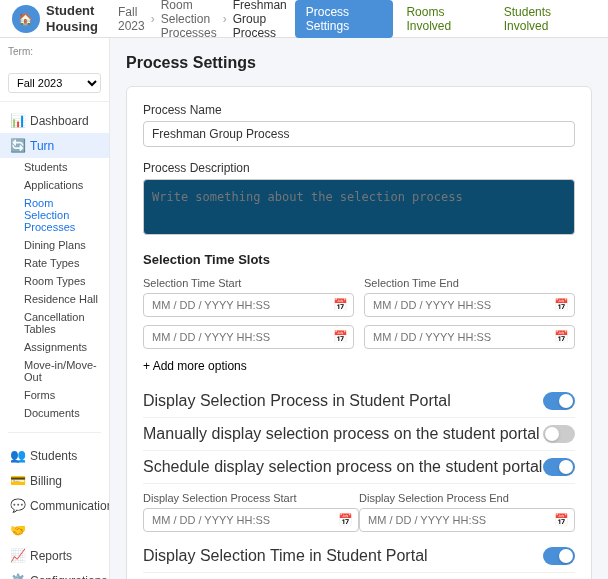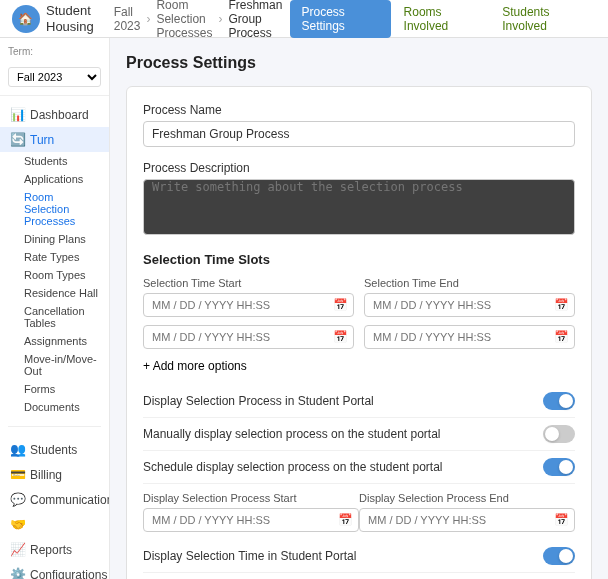--- a/index.html
+++ b/index.html
@@ -2,69 +2,69 @@
 <html><head>
   <meta charset="utf-8">
   <style>
     * { box-sizing: border-box; margin: 0; padding: 0; }
     body { font-family: -apple-system, BlinkMacSystemFont, 'Segoe UI', sans-serif; font-size: 13px; background: #f5f6fa; color: #333; display: flex; flex-direction: column; height: 579px; overflow: hidden; }
 
     
     .top-nav { background: #fff; border-bottom: 1px solid #e0e0e0; display: flex; align-items: center; padding: 0 12px; height: 38px; flex-shrink: 0; gap: 8px; }
     .brand { display: flex; align-items: center; gap: 6px; margin-right: 12px; }
     .brand-icon { width: 28px; height: 28px; background: #4a90d9; border-radius: 50%; display: flex; align-items: center; justify-content: center; color: #fff; font-size: 12px; }
-    .brand-name { font-size: 13px; font-weight: 400; line-height: 1.2; }
+    .brand-name { font-size: 13px; font-weight: 700; line-height: 1.2; }
     .breadcrumb { display: flex; align-items: center; gap: 6px; font-size: 12px; color: #666; flex: 1; }
     .breadcrumb span { color: #666; }
     .breadcrumb .sep { color: #aaa; }
     .breadcrumb .current { color: #333; font-weight: 500; }
     .nav-tabs { display: flex; gap: 2px; }
     .nav-tab { padding: 4px 10px; font-size: 12px; border-radius: 4px; cursor: pointer; color: #4d7c0f; border: 1px solid transparent; }
     .nav-tab.active { background: #4a90d9; color: #fff; }
 
     
     .main-layout { display: flex; flex: 1; overflow: hidden; }
 
     
     .sidebar { width: 110px; background: #fff; border-right: 1px solid #e8e8e8; display: flex; flex-direction: column; overflow-y: auto; flex-shrink: 0; }
     .term-select { padding: 8px 8px; border-bottom: 1px solid #eee; }
-    .term-select label { font-size: 10px; color: #888; display: block; margin-bottom: 10px; }
+    .term-select label { font-size: 10px; color: #888; display: block; margin-bottom: 16px; }
     .term-select select { width: 100%; font-size: 11px; border: 1px solid #ddd; border-radius: 3px; padding: 2px 4px; background: #fff; }
     .sidebar-section { padding: 6px 0; }
     .sidebar-item { display: flex; align-items: center; gap: 6px; padding: 5px 10px; font-size: 12px; color: #444; cursor: pointer; }
     .sidebar-item.active { background: #e8f0fe; color: #1a73e8; }
     .sidebar-item .icon { width: 14px; text-align: center; font-size: 13px; flex-shrink: 0; }
     .sidebar-submenu { padding-left: 16px; }
     .sidebar-submenu .sidebar-item { font-size: 11px; padding: 3px 8px; }
     .sidebar-submenu .sidebar-item.active-sub { color: #1a73e8; font-weight: 500; }
     .sidebar-divider { border: none; border-top: 1px solid #eee; margin: 4px 8px; }
 
     
     .content { flex: 1; overflow-y: auto; padding: 16px; }
     .page-title { font-size: 16px; font-weight: 600; margin-bottom: 14px; color: #222; }
 
     .form-section { background: #fff; border: 1px solid #e0e0e0; border-radius: 6px; padding: 16px; margin-bottom: 0; }
     .form-group { margin-bottom: 14px; }
     .form-label { font-size: 12px; font-weight: 500; color: #333; margin-bottom: 4px; display: block; }
     .form-input { width: 100%; border: 1px solid #ccc; border-radius: 4px; padding: 5px 8px; font-size: 12px; color: #333; background: #fff; outline: none; }
-    .form-textarea { width: 100%; border: 1px solid #ccc; border-radius: 4px; padding: 0 8px; font-size: 12px; color: #aaa; background: #404040; resize: none; height: 56px; outline: none; }
+    .form-textarea { width: 100%; border: 1px solid #ccc; border-radius: 4px; padding: 10px 8px; font-size: 12px; color: #aaa; background: #0c4a6e; resize: none; height: 56px; outline: none; }
 
     .section-heading { font-size: 13px; font-weight: 600; margin-bottom: 10px; margin-top: 4px; color: #222; }
 
     .time-slots-grid { display: grid; grid-template-columns: 1fr 1fr; gap: 10px; margin-bottom: 8px; }
     .time-col-label { font-size: 11px; font-weight: 400; color: #555; margin-bottom: 4px; }
     .date-input-wrap { position: relative; }
     .date-input { width: 100%; border: 1px solid #ccc; border-radius: 4px; padding: 5px 20px 5px 8px; font-size: 11px; color: #aaa; background: #fff; }
     .date-icon { position: absolute; right: 6px; top: 50%; transform: translateY(-50%); color: #888; font-size: 12px; cursor: pointer; }
 
     .add-more-btn { background: none; border: none; color: #000000; font-size: 12px; cursor: pointer; padding: 2px 0; margin-bottom: 10px; display: flex; align-items: center; gap: 4px; }
 
     .toggle-row { display: flex; align-items: center; justify-content: space-between; padding: 7px 0; border-bottom: 1px solid #f0f0f0; }
     .toggle-row:last-of-type { border-bottom: none; }
-    .toggle-label { font-size: 12px; color: #333; }
+    .toggle-label { font-size: 16px; color: #333; }
     .toggle { width: 32px; height: 18px; border-radius: 9px; position: relative; cursor: pointer; flex-shrink: 0; }
     .toggle.on { background: #4a90d9; }
     .toggle.off { background: #ccc; }
     .toggle-knob { width: 14px; height: 14px; background: #fff; border-radius: 50%; position: absolute; top: 2px; transition: left 0.2s; box-shadow: 0 1px 3px rgba(0,0,0,0.2); }
     .toggle.on .toggle-knob { left: 16px; }
     .toggle.off .toggle-knob { left: 2px; }
 
     .process-dates-grid { display: grid; grid-template-columns: 1fr 1fr; margin: 8px 0; }
 
     ::-webkit-scrollbar { width: 4px; }

